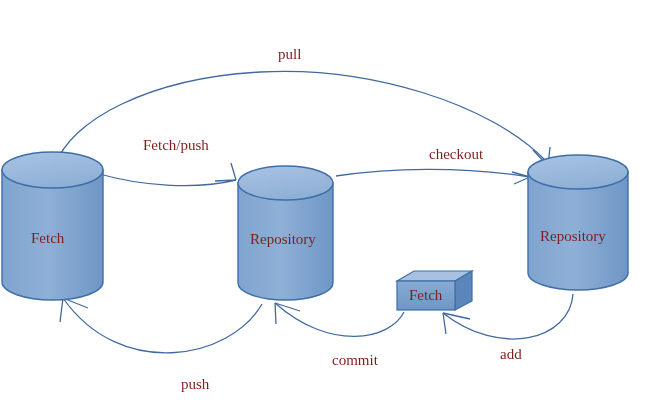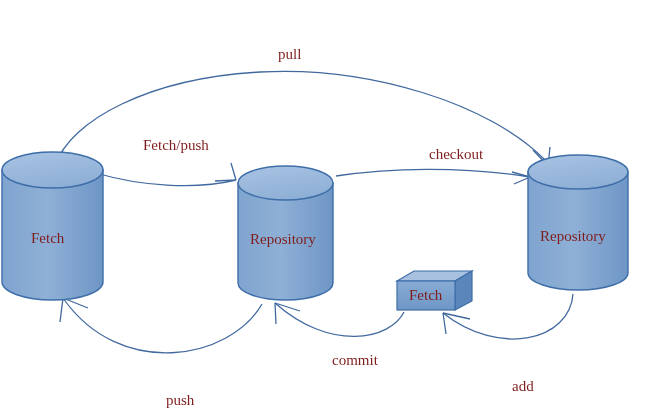--- a/index.html
+++ b/index.html
@@ -98,17 +98,17 @@
   </svg>
 
   <div class="lbl node-lbl" style="left:31px;top:231px;">Fetch</div>
   <div class="lbl node-lbl" style="left:250px;top:232px;">Repository</div>
   <div class="lbl node-lbl" style="left:540px;top:229px;">Repository</div>
   <div class="lbl node-lbl" style="left:409px;top:288px;">Fetch</div>
 
   <div class="lbl edge-lbl" style="left:278px;top:47px;">pull</div>
   <div class="lbl edge-lbl" style="left:143px;top:138px;">Fetch/push</div>
   <div class="lbl edge-lbl" style="left:429px;top:147px;">checkout</div>
-  <div class="lbl edge-lbl" style="left:166px;top:377px;margin-top:16px;">push</div>
+  <div class="lbl edge-lbl" style="left:181px;top:377px;">push</div>
   <div class="lbl edge-lbl" style="left:332px;top:353px;">commit</div>
-  <div class="lbl edge-lbl" style="left:512px;top:347px;margin-top:32px;">add</div>
+  <div class="lbl edge-lbl" style="left:500px;top:347px;">add</div>
 
 </div>
 
 </body></html>

